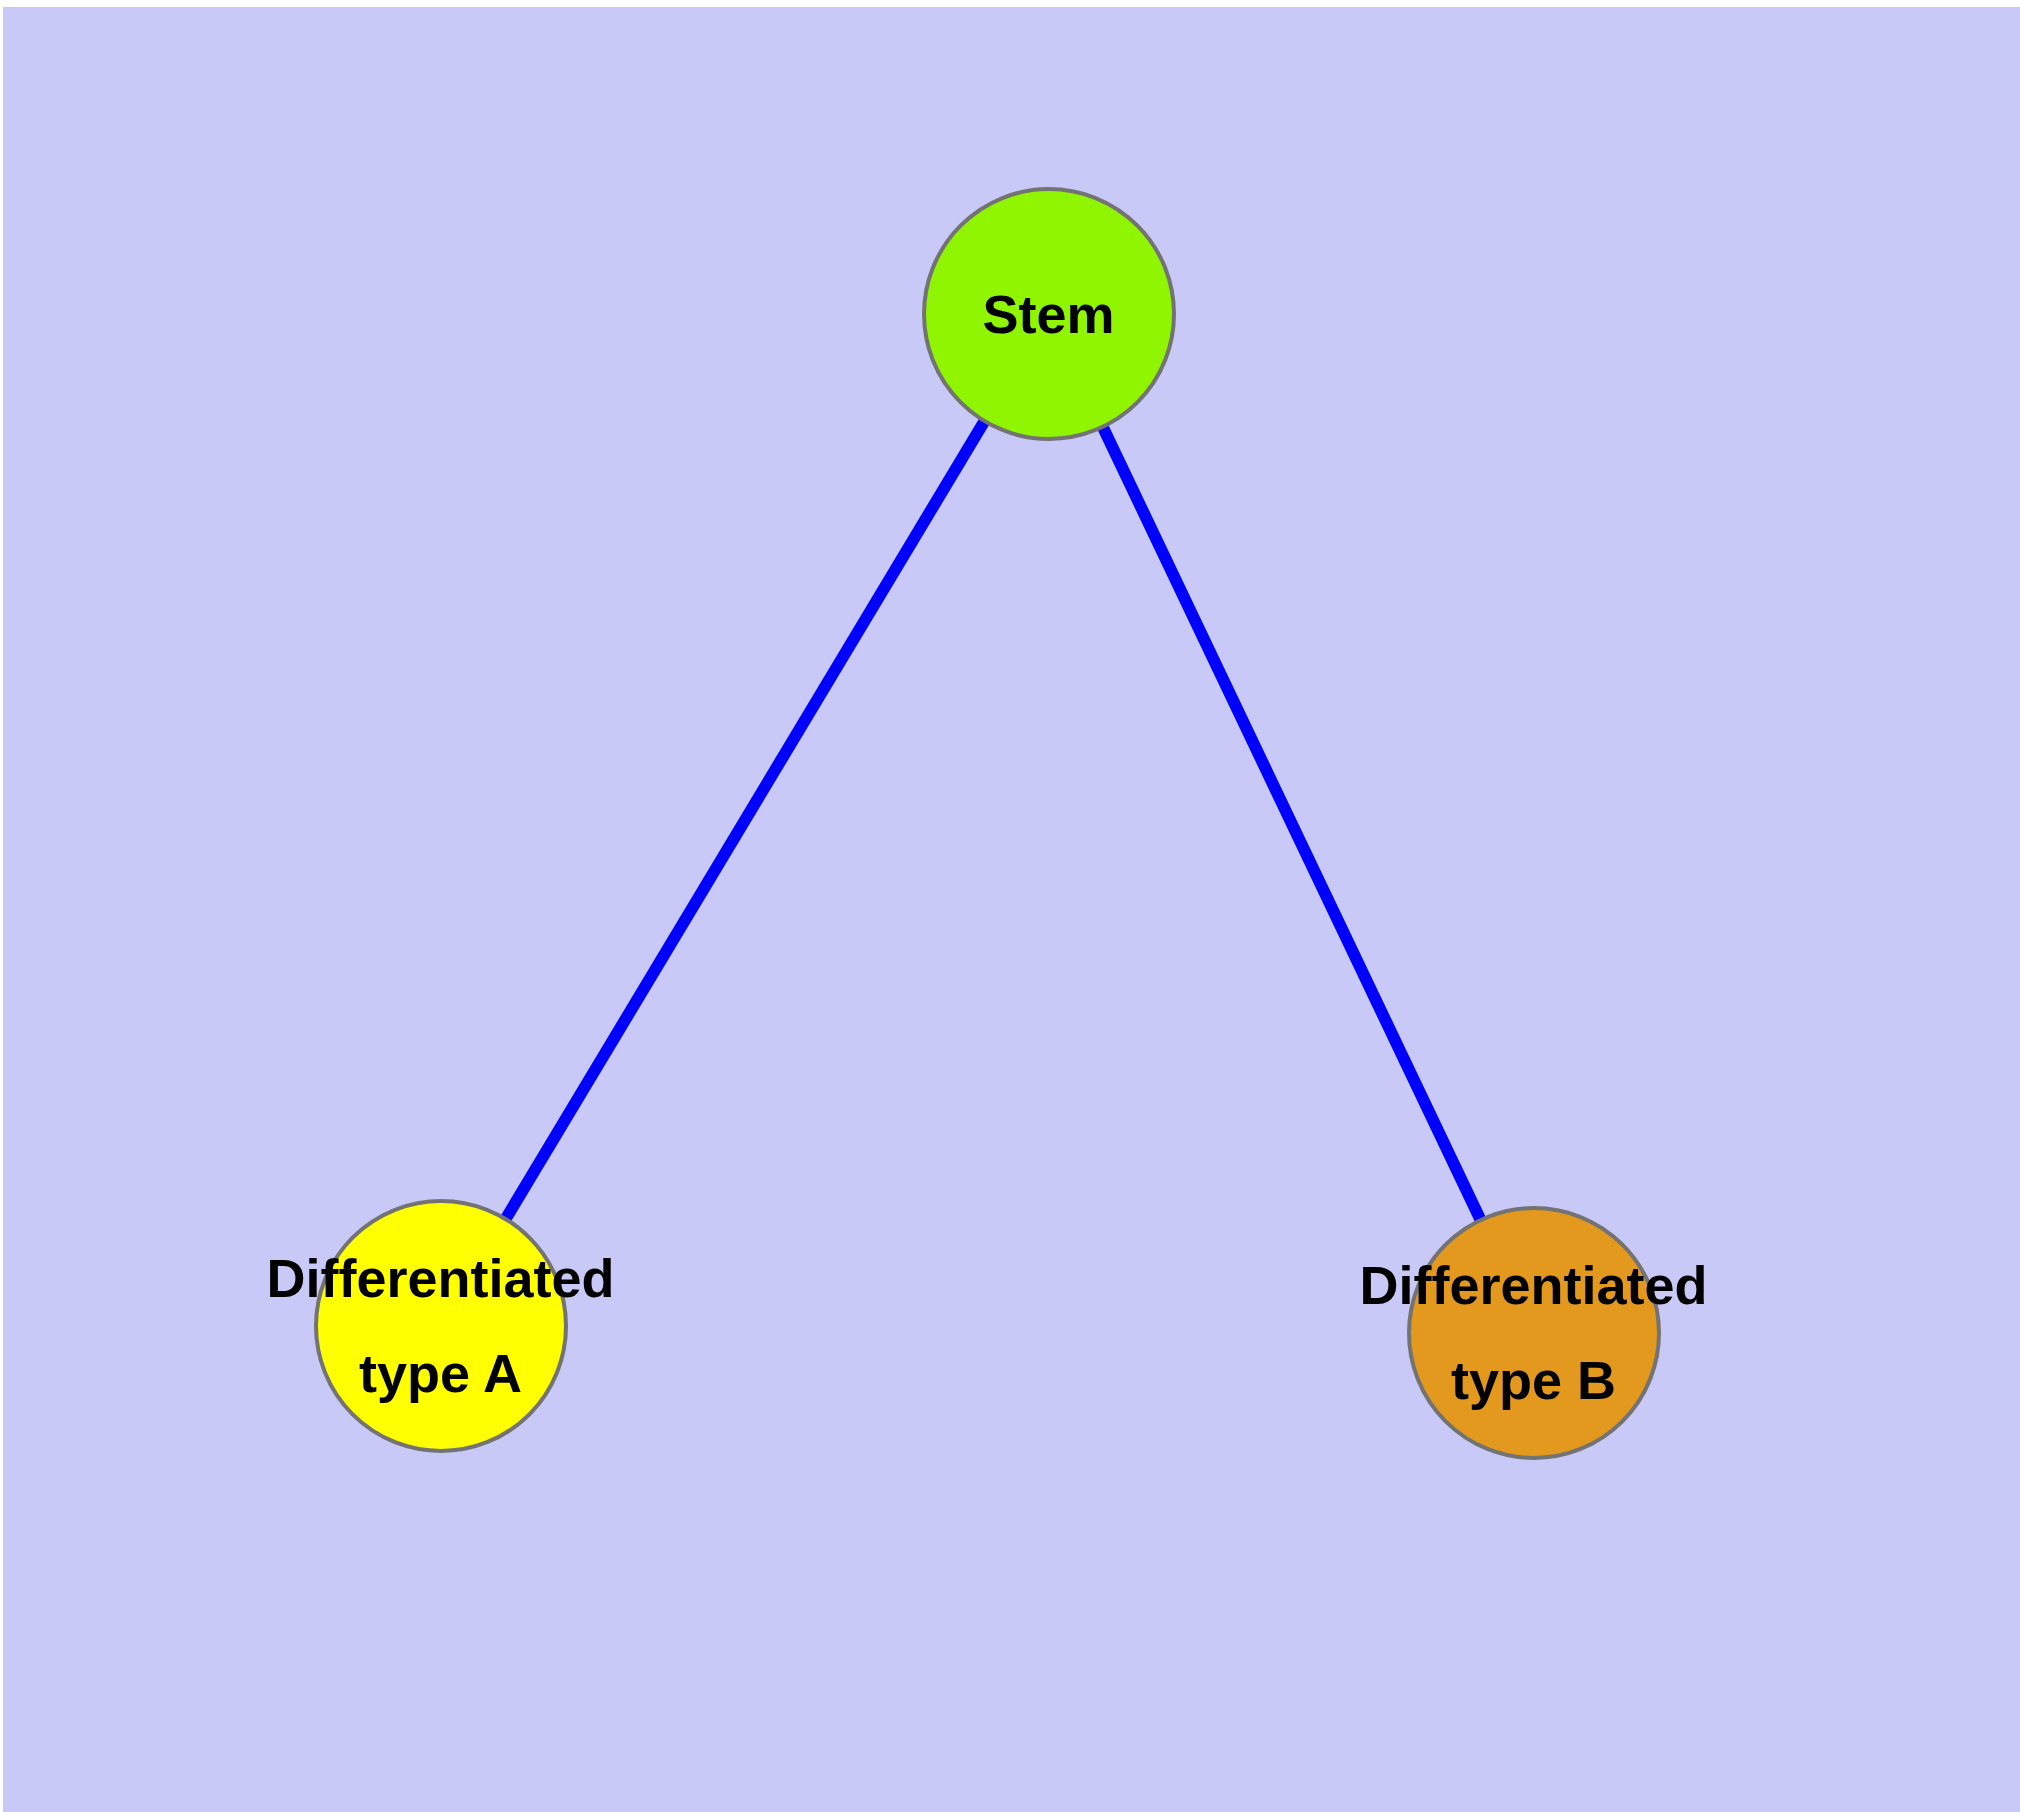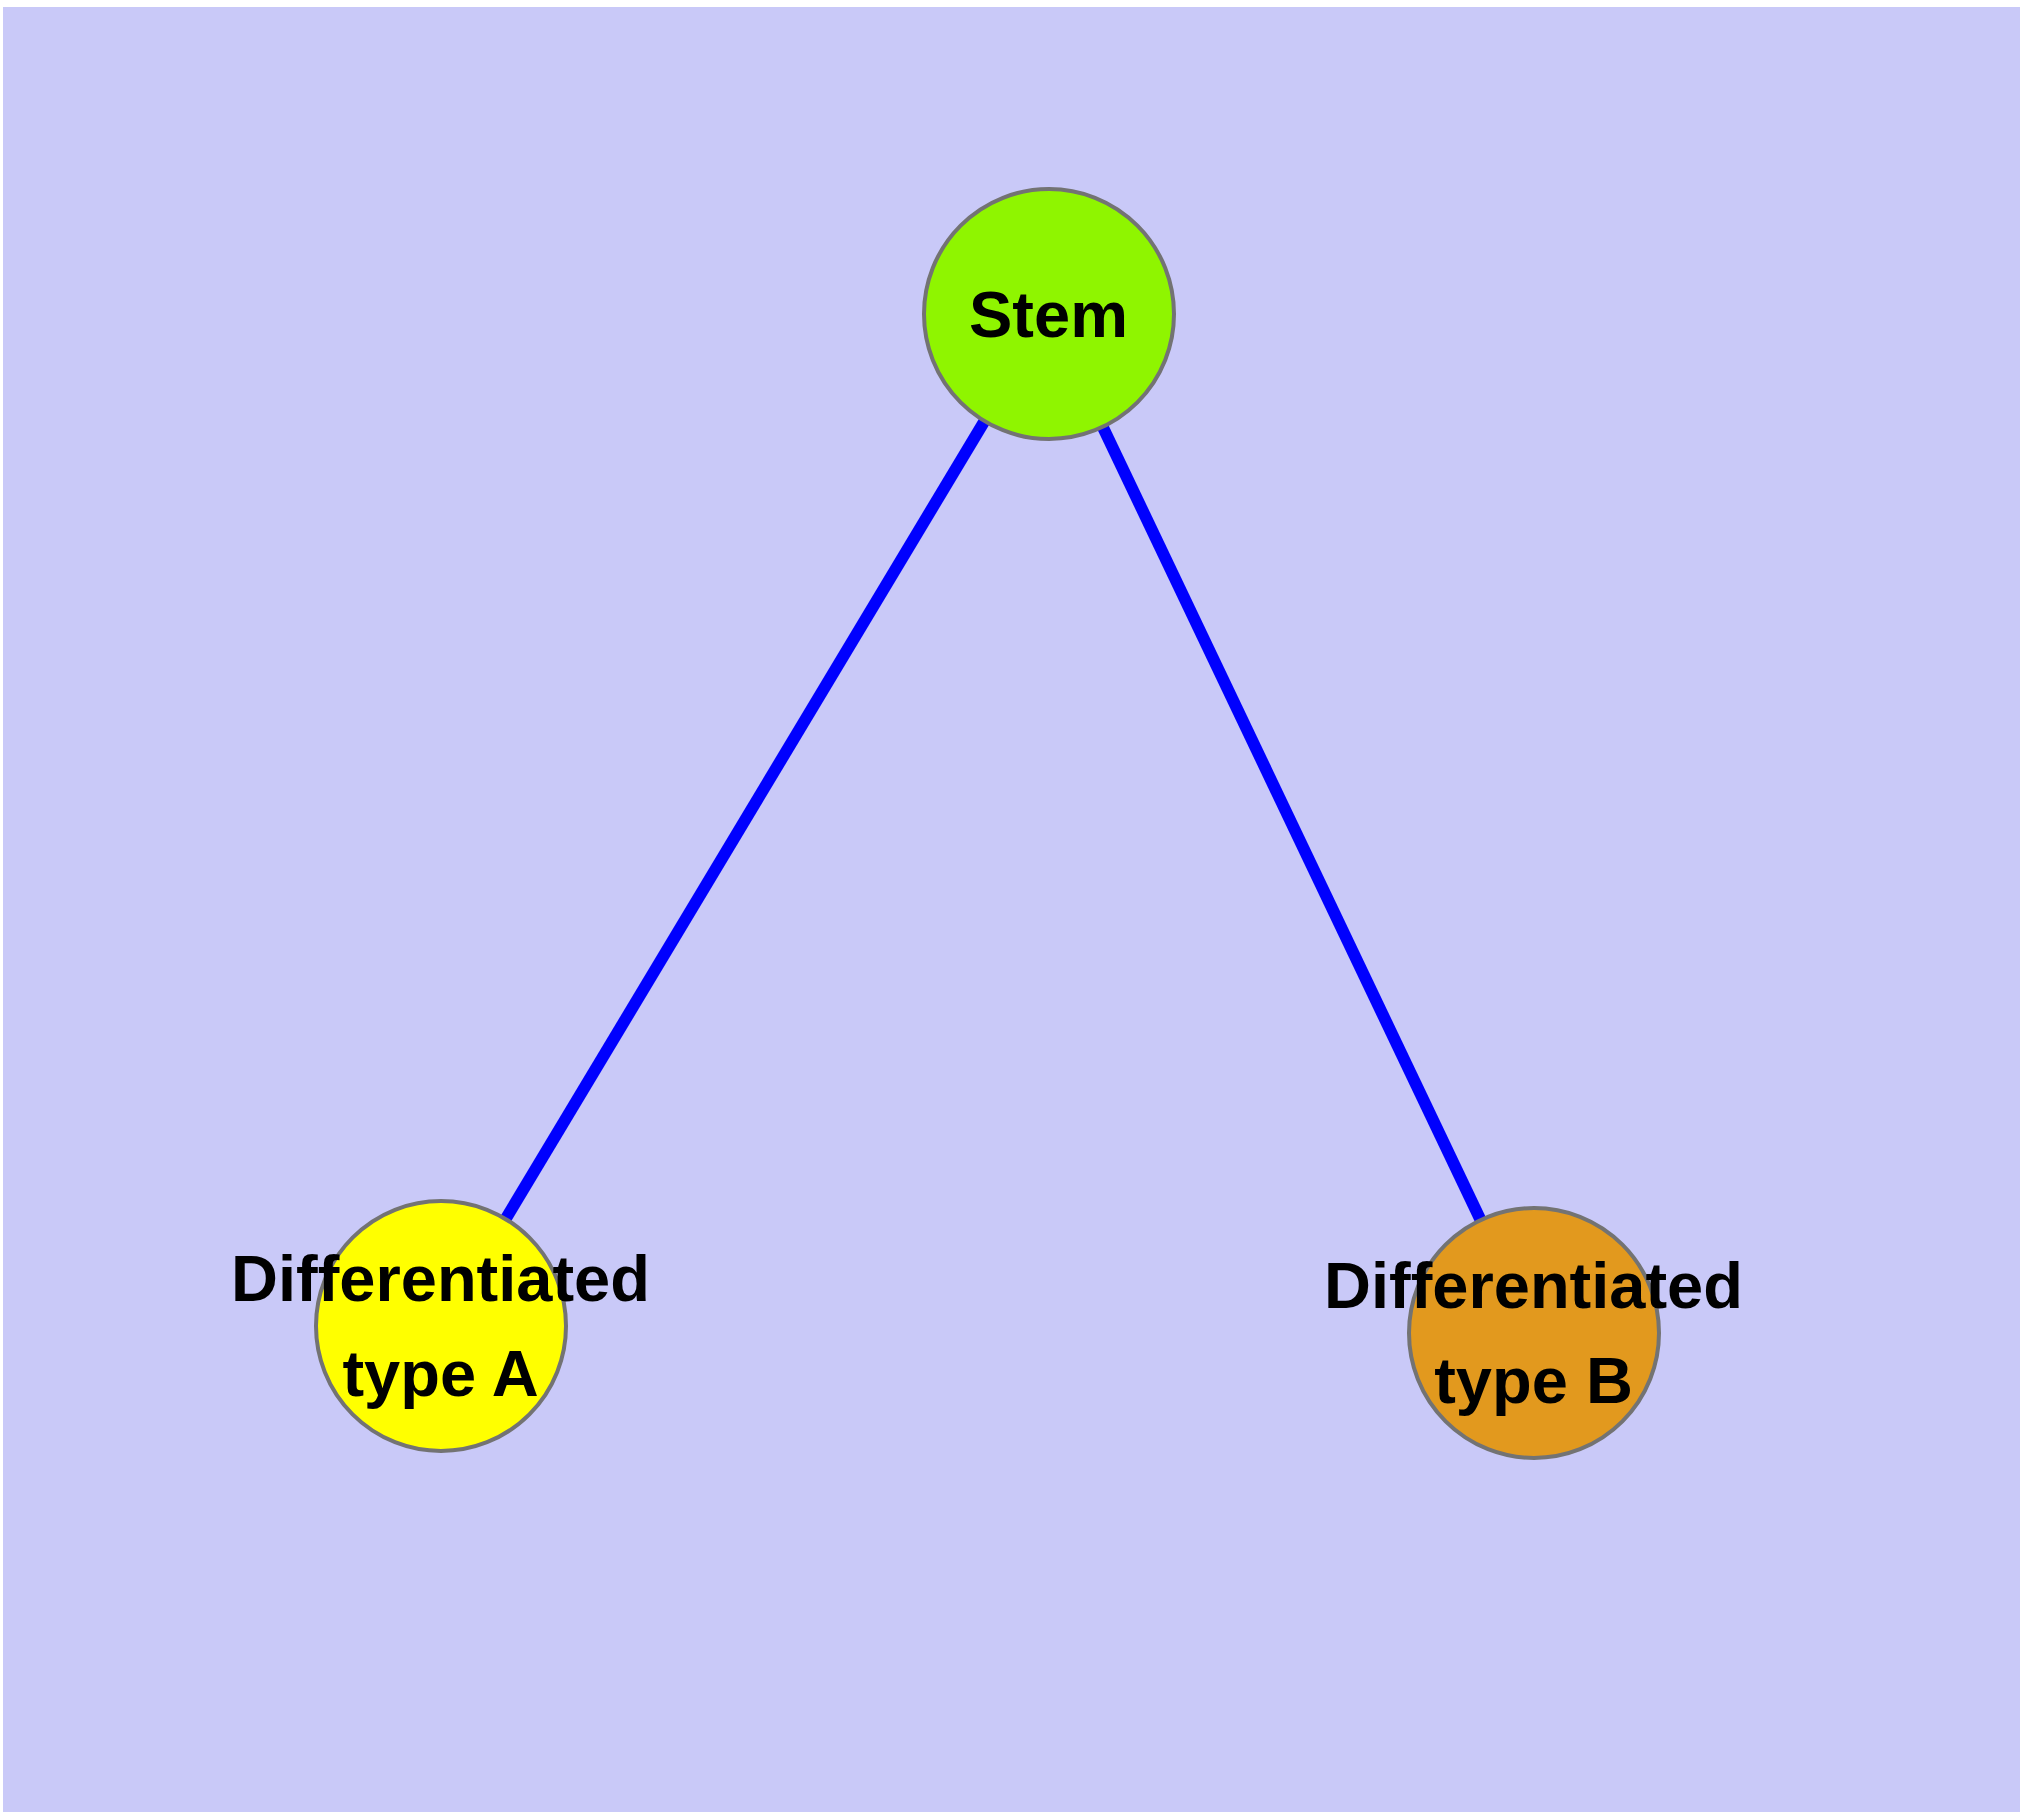--- a/index.html
+++ b/index.html
@@ -40,21 +40,21 @@
     z-index: 2;
   }
   .node-label {
     position: absolute;
     left: 50%;
     top: 50%;
     transform: translate(-50%, -50%);
     width: 848px;
     text-align: center;
     font-weight: bold;
-    font-size: 65px;
+    font-size: 54px;
     line-height: 95px;
     color: #000000;
     white-space: pre-line;
     letter-spacing: 0px;
   }
   .node-stem   { left: 919px; top: 180px;  }
   .node-type-a { left: 311px;  top: 1192px; }
   .node-type-b { left: 1404px; top: 1199px; }
 </style>
 </head>

